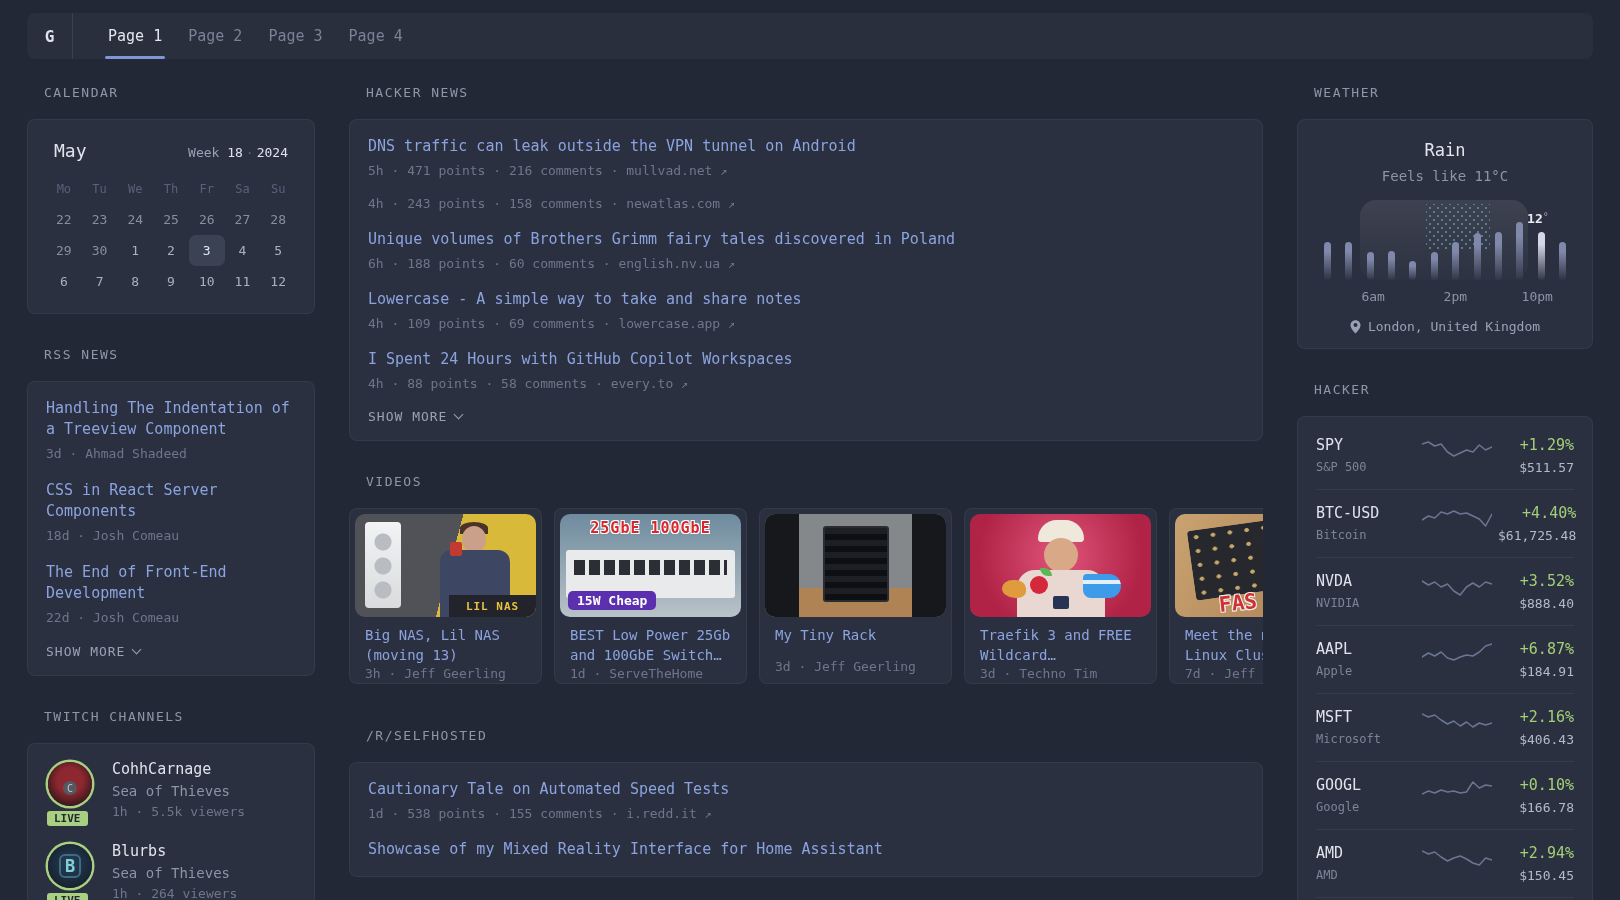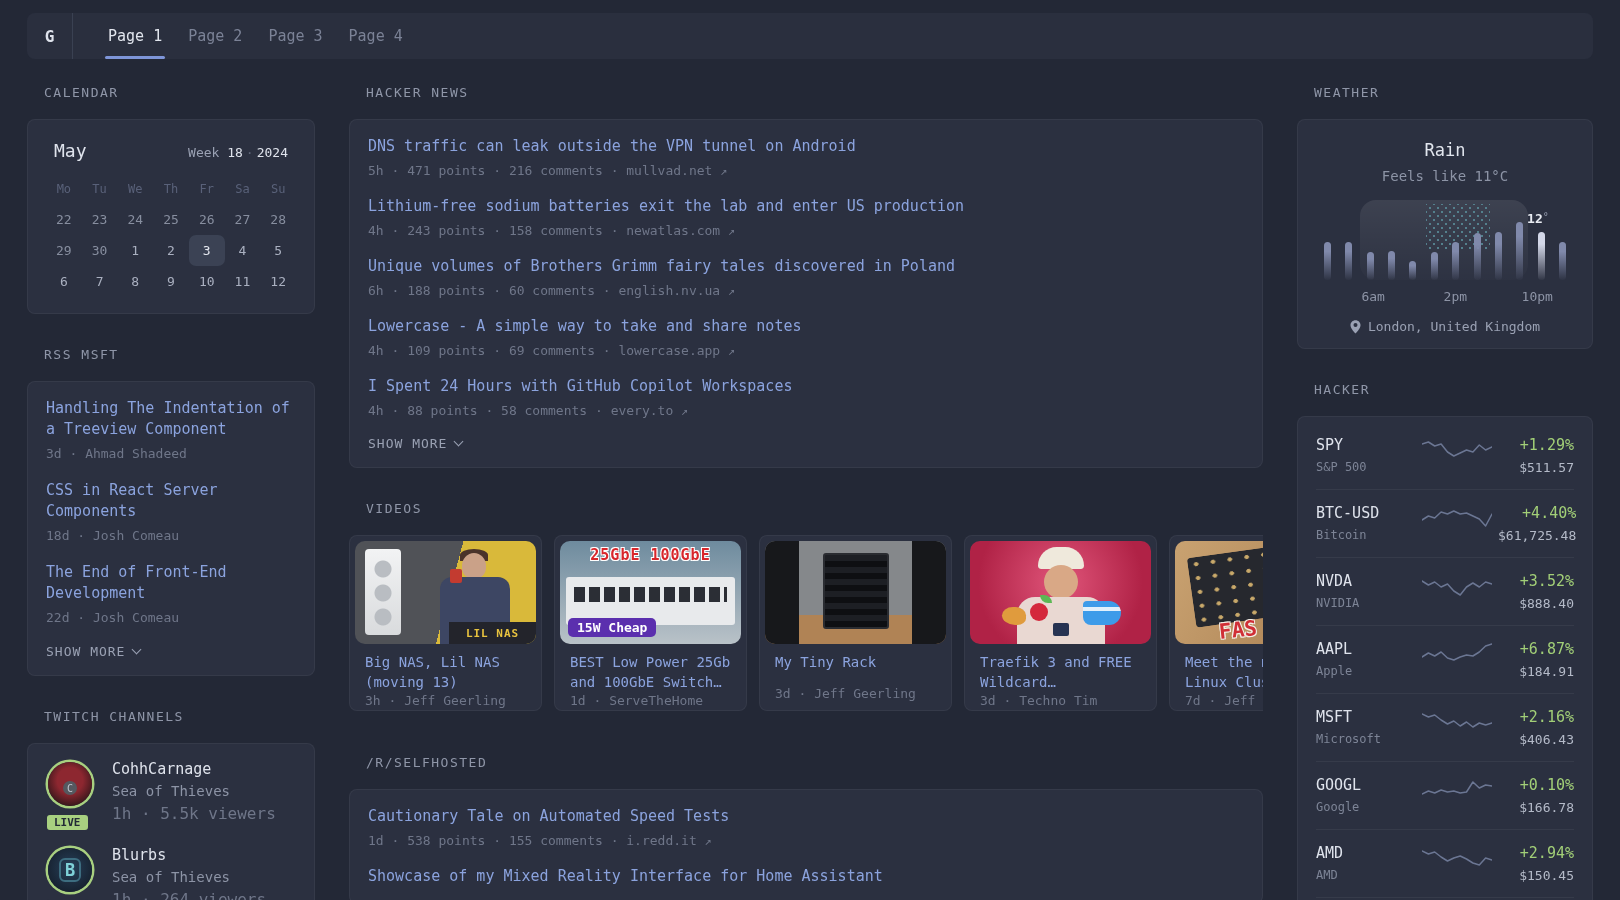--- a/index.html
+++ b/index.html
@@ -50,21 +50,21 @@
   .tw-row { display:flex; gap:16px; margin-bottom:23px; cursor:pointer; }
   .tw-avatar-wrap { position:relative; width:50px; flex:none; padding:2px 0 0 2px; }
   .tw-avatar { width:44px; height:44px; border-radius:50%; box-shadow:0 0 0 2.5px #a8d080; position:relative; overflow:hidden; display:flex; align-items:center; justify-content:center; }
   .av-1 { background:radial-gradient(circle at 50% 42%, #8d2730 0 38%, #33161a 78%); }
   .av-1 .av-letter { font-size:10px; color:#c2c6cf; background:#55585f; border-radius:50%; width:14px; height:14px; display:flex; align-items:center; justify-content:center; margin-top:8px; }
   .av-2 { background:radial-gradient(circle at 50% 45%, #274059, #16202e 78%); }
   .av-2 .av-letter { font-size:17px; font-weight:bold; color:#7fd1d8; border:2px solid #3d6d80; border-radius:6px; padding:0 4px; }
   .live { position:absolute; left:-1px; bottom:-9px; background:#a8d080; color:#232a36; font-size:11px; font-weight:bold; padding:1px 7px; border-radius:5px; border:2px solid #2b3040; }
   .tw-name { color:#dfe3ec; font-size:15px; }
   .tw-game { color:#8d94a6; font-size:14px; margin-top:5px; }
-  .tw-meta { color:#6f7689; font-size:16px; margin-top:5px; }
+  .tw-meta { color:#6f7689; font-size:13px; margin-top:5px; }
 
   
   .hn-item { margin-bottom:18px; }
   .hn-item:last-of-type { margin-bottom:0; }
 
   
   .video-row { display:flex; gap:12px; overflow:hidden; }
   .video-card { width:193px; flex:none; background:#2b3040; border:1px solid rgba(255,255,255,0.05); border-radius:8px; padding:5px; display:flex; flex-direction:column; height:176px; cursor:pointer; }
   .thumb { height:103px; border-radius:10px; position:relative; overflow:hidden; flex:none; }
   .video-body { padding:8px 10px 4px; display:flex; flex-direction:column; flex:1; min-width:0; }
@@ -196,21 +196,21 @@
             <div class="cal-cell">8</div>
             <div class="cal-cell">9</div>
             <div class="cal-cell">10</div>
             <div class="cal-cell">11</div>
             <div class="cal-cell">12</div>
           </div>
         </div>
       </div>
 
       <div class="section">
-        <div class="section-label">RSS MSFT</div>
+        <div class="section-label">RSS NEWS</div>
         <div class="card">
           <div class="feed-item">
             <a class="link">Handling The Indentation of a Treeview Component</a>
             <div class="meta">3d · Ahmad Shadeed</div>
           </div>
           <div class="feed-item">
             <a class="link">CSS in React Server Components</a>
             <div class="meta">18d · Josh Comeau</div>
           </div>
           <div class="feed-item">
@@ -261,21 +261,20 @@
     <div class="col-mid">
 
       <div class="section">
         <div class="section-label">HACKER NEWS</div>
         <div class="card">
           <div class="hn-item">
             <a class="link">DNS traffic can leak outside the VPN tunnel on Android</a>
             <div class="meta"><span>5h · 471 points · 216 comments · mullvad.net</span> <span class="ext">↗</span></div>
           </div>
           <div class="hn-item">
-            <a class="link">Lithium-free sodium batteries exit the lab and enter US production</a>
             <div class="meta"><span>4h · 243 points · 158 comments · newatlas.com</span> <span class="ext">↗</span></div>
           </div>
           <div class="hn-item">
             <a class="link">Unique volumes of Brothers Grimm fairy tales discovered in Poland</a>
             <div class="meta"><span>6h · 188 points · 60 comments · english.nv.ua</span> <span class="ext">↗</span></div>
           </div>
           <div class="hn-item">
             <a class="link">Lowercase - A simple way to take and share notes</a>
             <div class="meta"><span>4h · 109 points · 69 comments · lowercase.app</span> <span class="ext">↗</span></div>
           </div>

